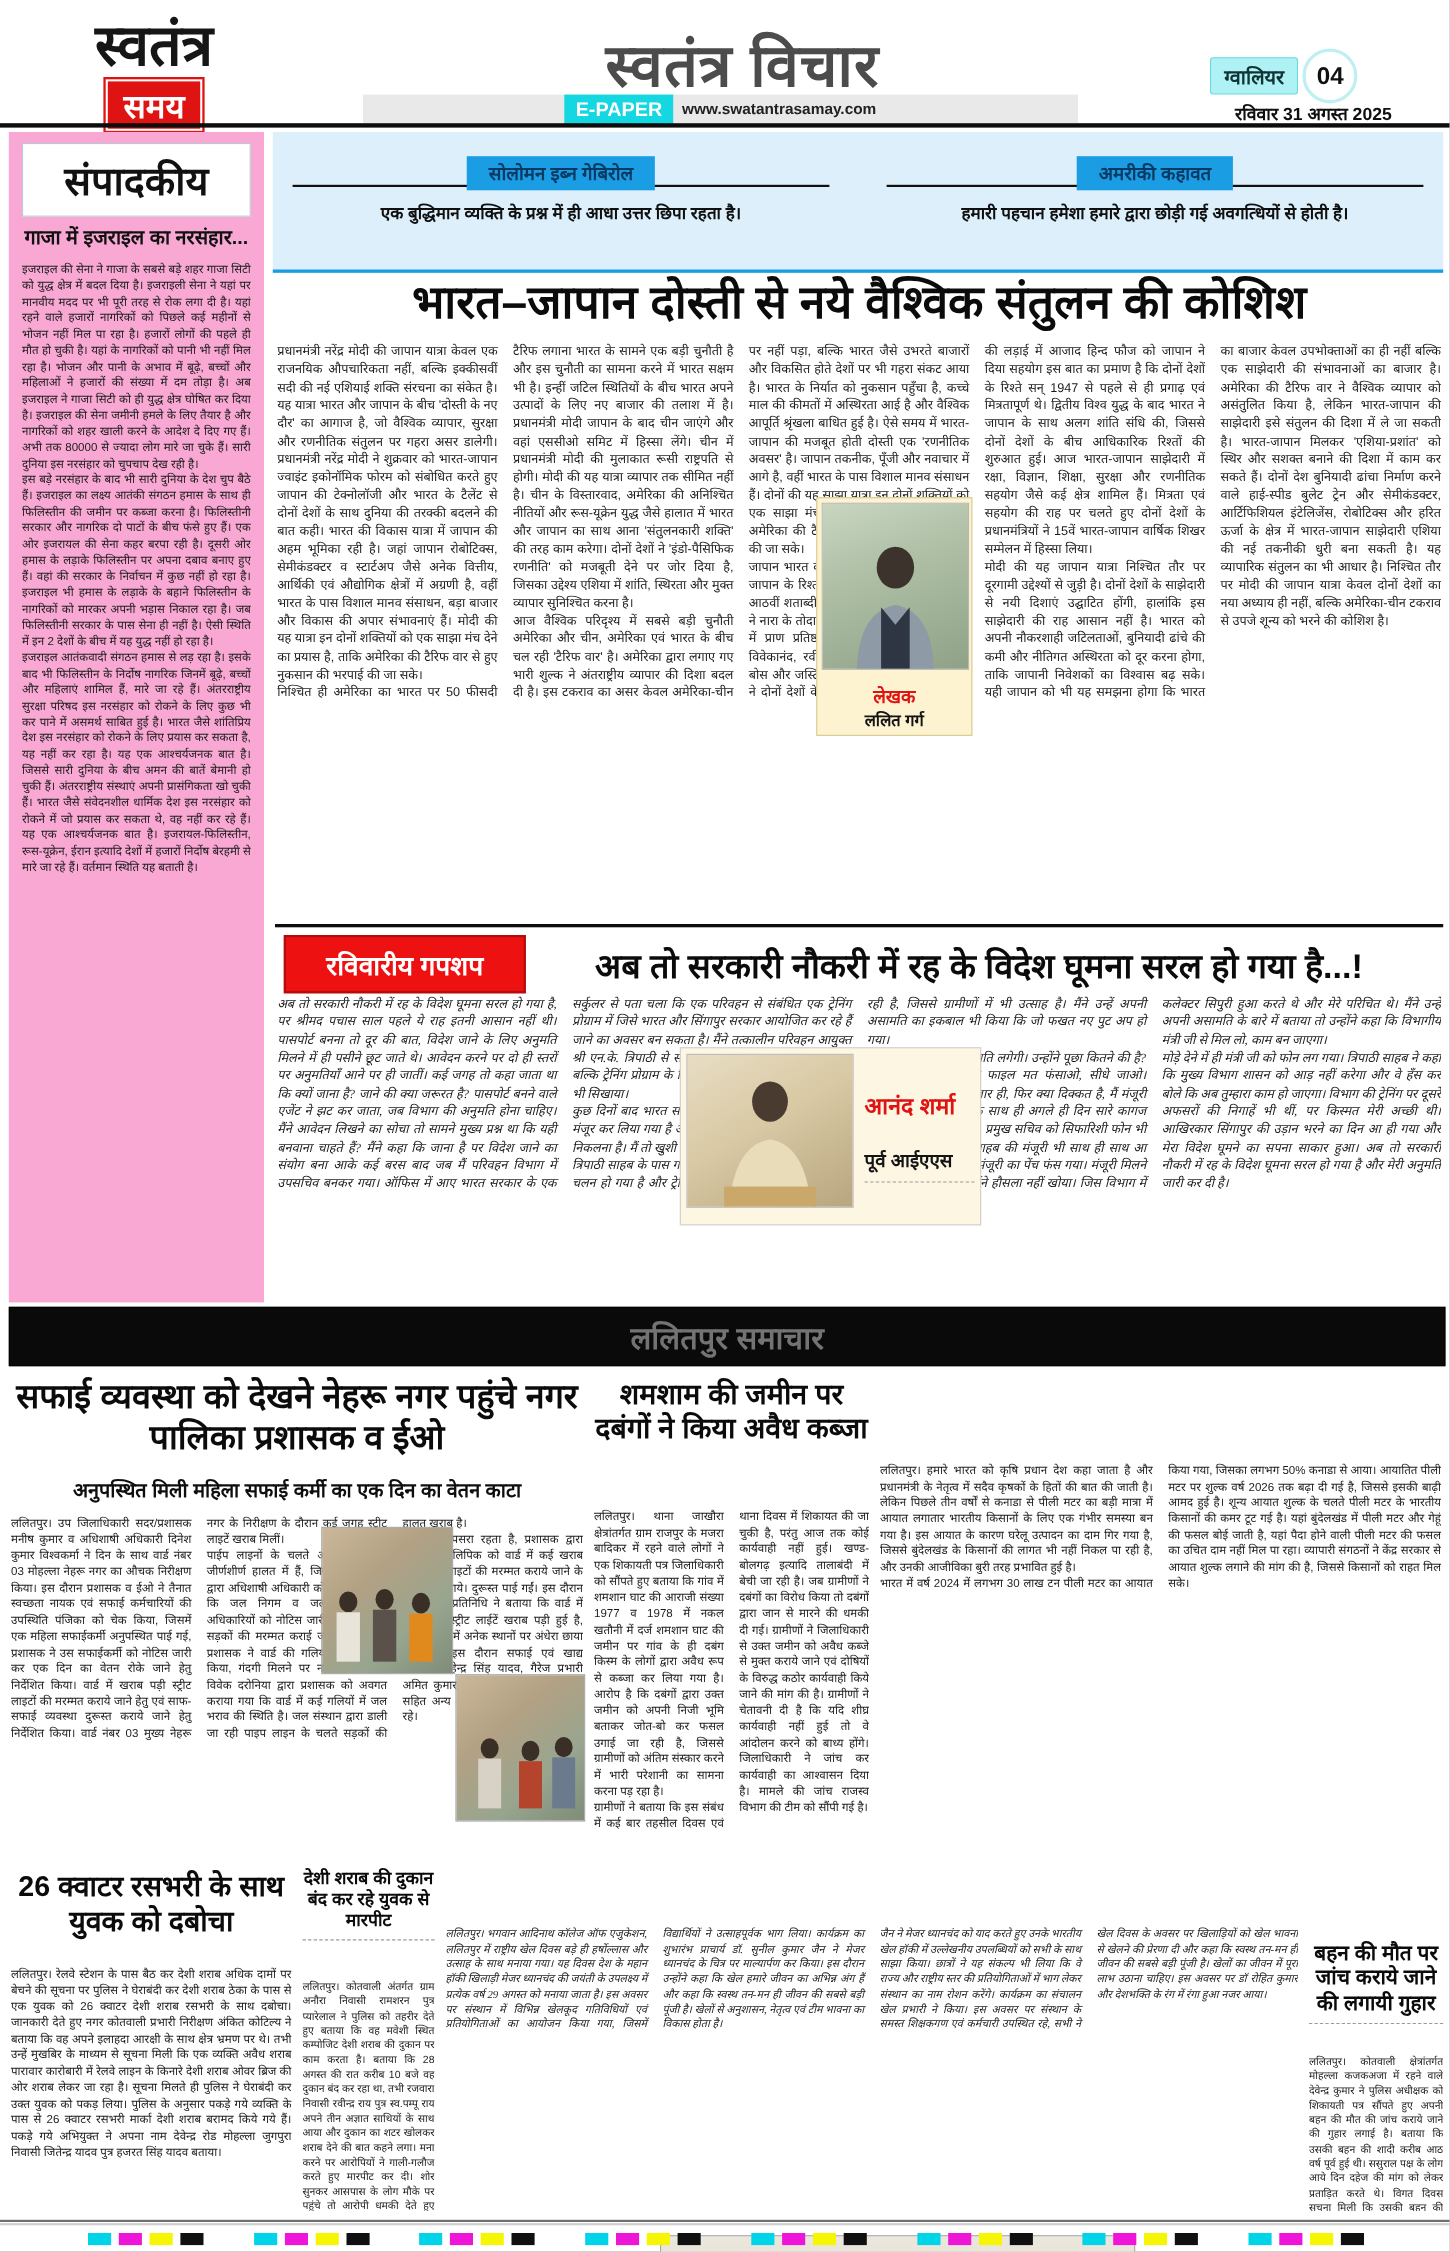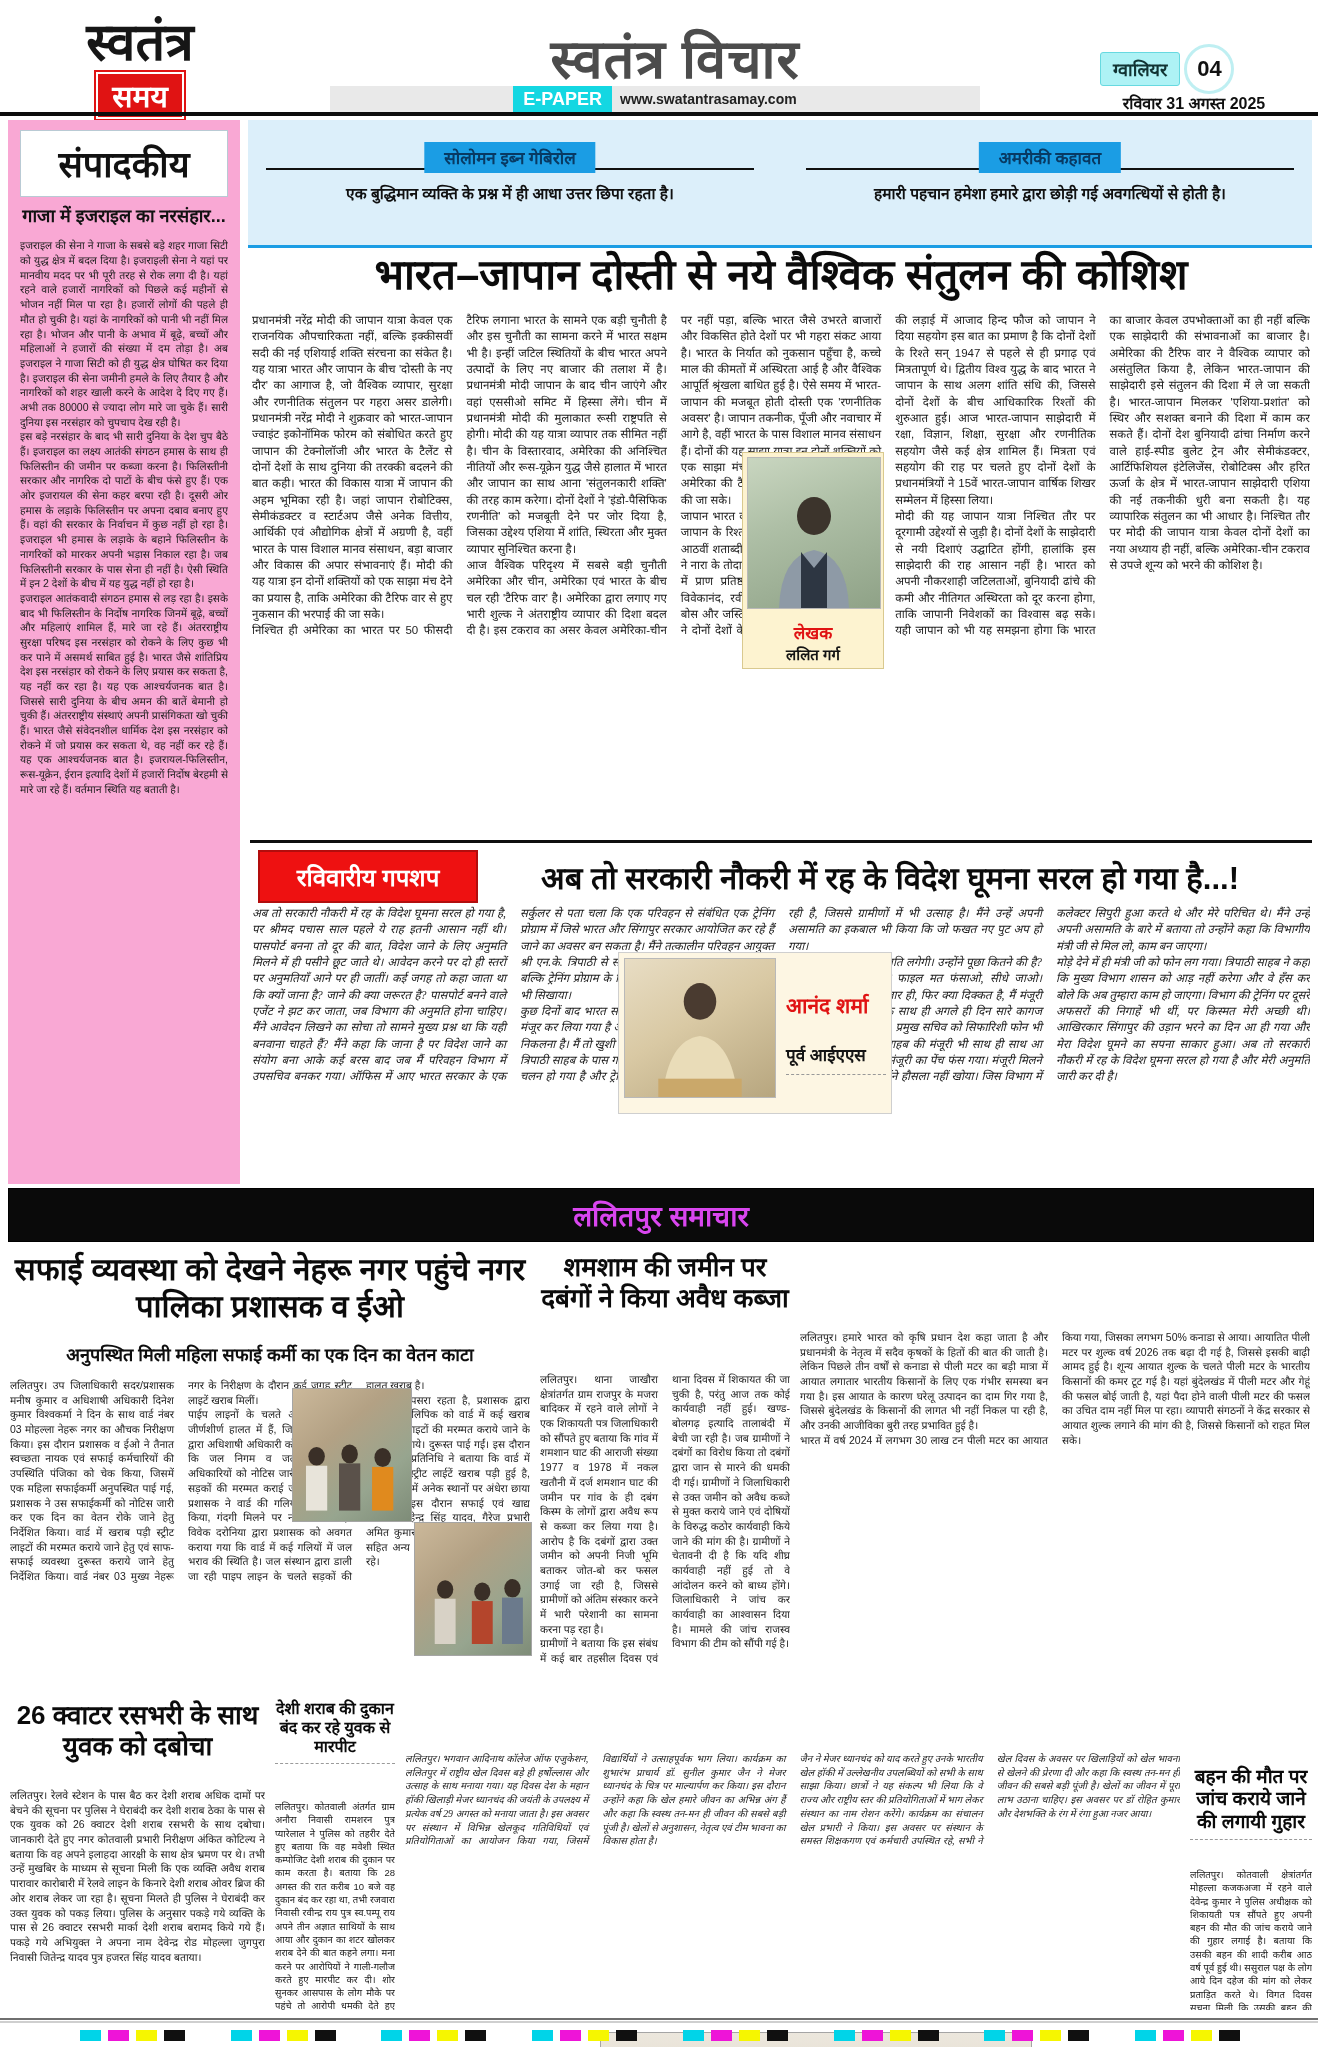--- a/index.html
+++ b/index.html
@@ -57,21 +57,21 @@
   .gossip-headline{font-size:31px;font-weight:900;text-align:center;color:#0b0b0b;}
   .serif-it{font-family:"Liberation Serif",serif;font-style:italic;}
   .anand-box{background:#fdf6e3;border:1px solid #cfcfcf;display:flex;padding:5px;gap:10px;}
   .anand-photo{width:150px;height:138px;background:
       linear-gradient(150deg,#e8ddc4 0%,#d9c9a4 45%,#b7a67f 100%);position:relative;border:1px solid #b9b9b9;flex:none;}
   .anand-meta{display:flex;flex-direction:column;justify-content:center;gap:24px;width:100%;}
   .anand-name{color:#e01313;font-weight:900;font-size:21px;}
   .anand-title{color:#141414;font-weight:900;font-size:17px;border-bottom:1px dashed #999;padding-bottom:8px;}
 
   
-  .band-black{background:#0a0a0a;color:#d946ef;text-align:left;font-weight:900;font-size:28px;
+  .band-black{background:#0a0a0a;color:#737373;text-align:left;font-weight:900;font-size:28px;
               display:flex;align-items:center;justify-content:center;border:1px solid #000;}
   .story-headline{font-weight:900;text-align:center;color:#0b0b0b;line-height:1.18;}
   .sub-head{font-weight:900;text-align:center;color:#0e0e0e;}
   .photo-ph{background:linear-gradient(140deg,#cbb89a 0%,#b3a184 35%,#97a58f 70%,#7e8c78 100%);
             border:1px solid #a5a5a5;position:relative;overflow:hidden;}
   .photo-ph .fig{position:absolute;bottom:0;width:100%;height:70%;}
   .dash-under{border-bottom:1px dashed #9a9a9a;padding-bottom:6px;}
 
   
   .foot-rule{border-top:2px solid #6f6f6f;box-shadow:0 3px 0 #cfcfcf;}

